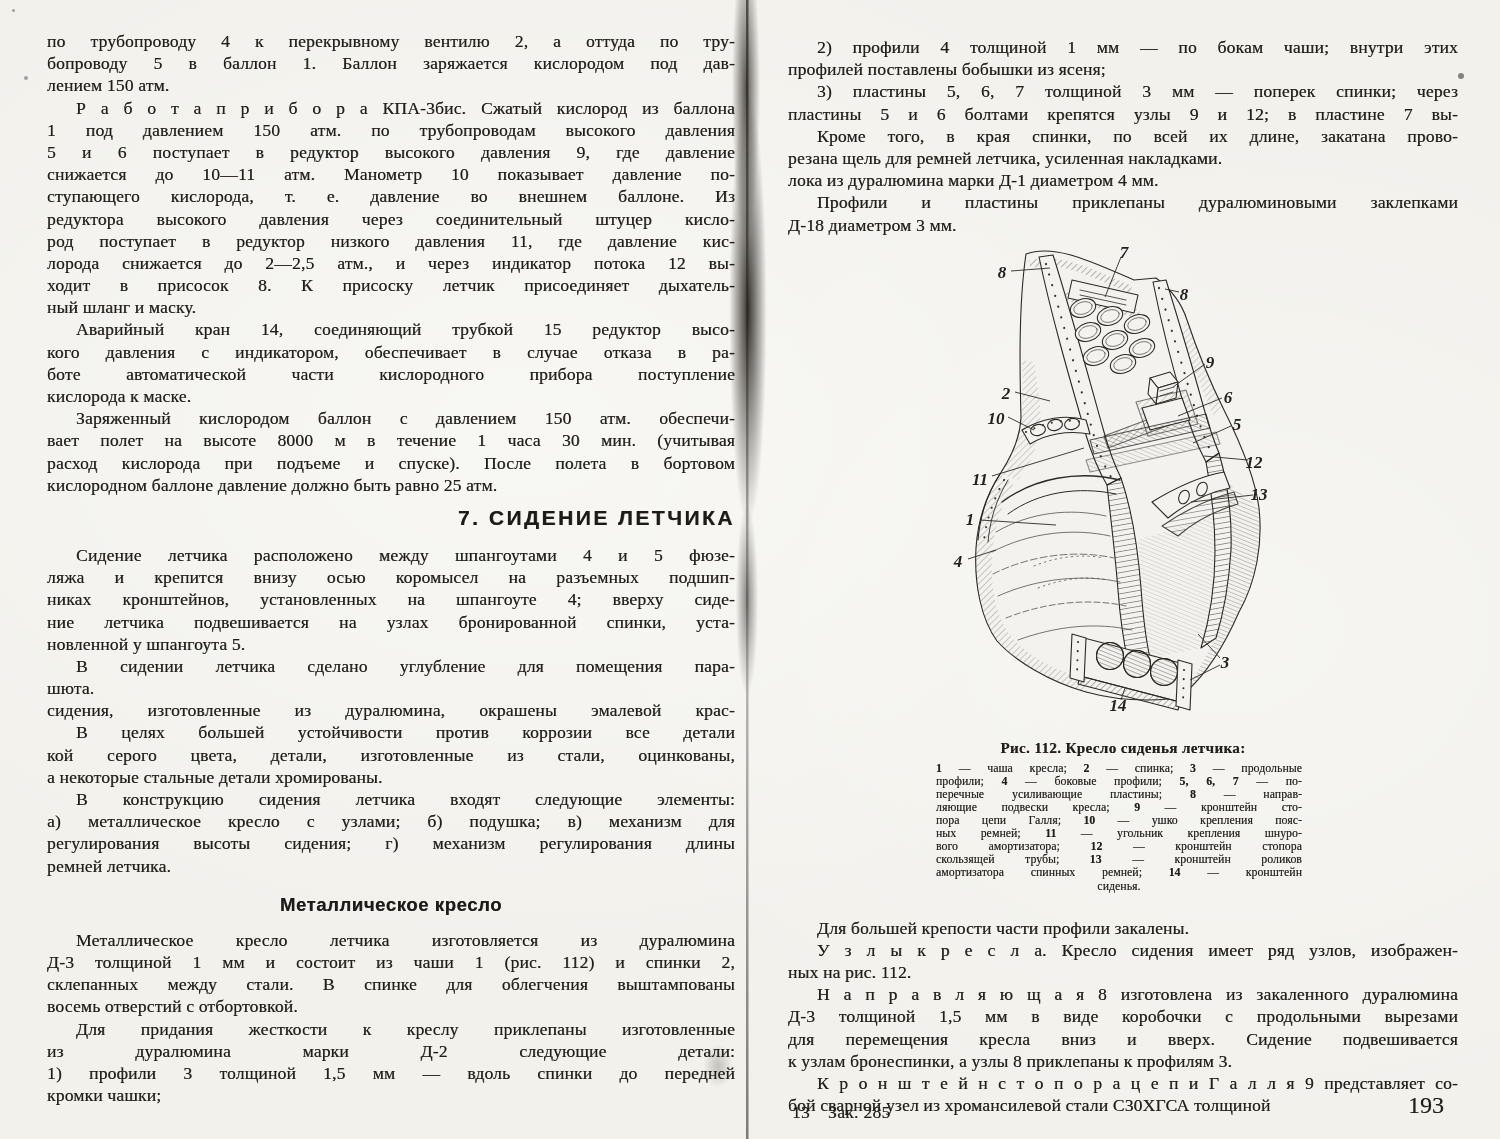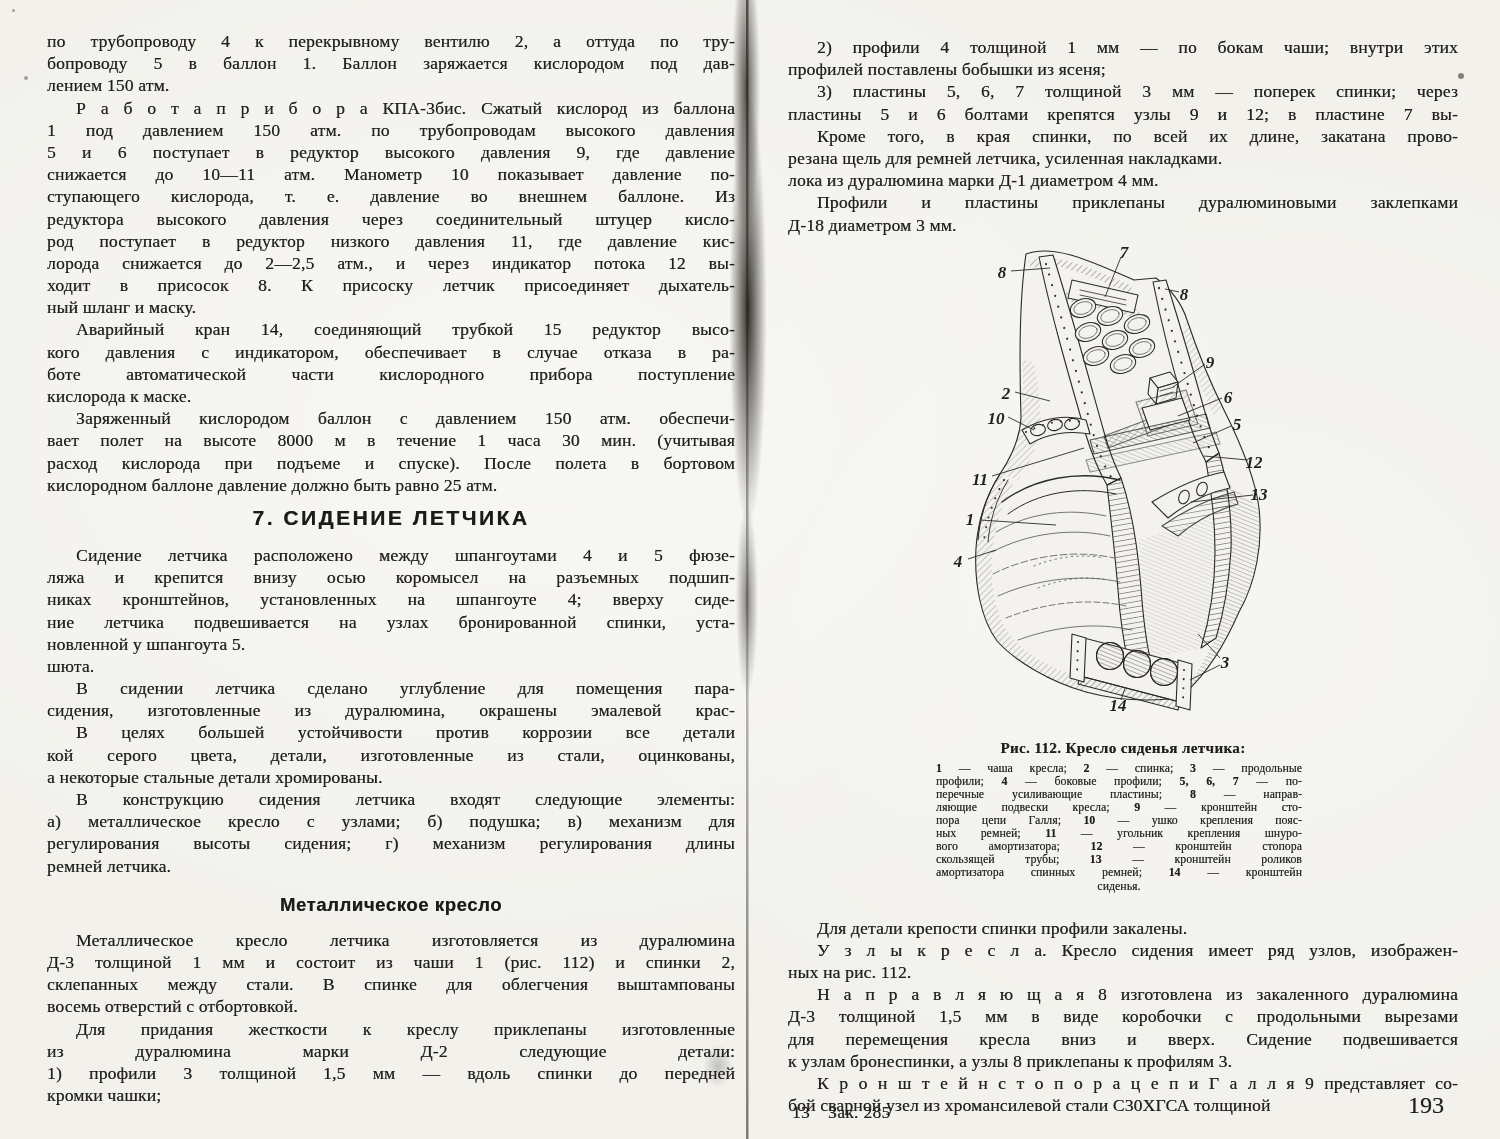--- a/index.html
+++ b/index.html
@@ -39,21 +39,21 @@
     letter-spacing:.15px;
     text-shadow:.35px 0 0 rgba(25,24,20,.6);
   }
   .line.end{text-align-last:left;}
   .line.ind{text-indent:29px;}
   .bhead{
     font-family:"Liberation Sans","DejaVu Sans",sans-serif;font-weight:700;
     text-align:center;color:#1c1b17;
     text-shadow:.4px 0 0 rgba(25,24,20,.65);
   }
-  .bhead.l1{font-size:21px;letter-spacing:2.5px;margin:9px 0 13px 0;height:26px;line-height:26px;}
+  .bhead.l1{font-size:21px;letter-spacing:2.5px;margin:9px 0 13px 0;height:26px;line-height:26px;text-align:right;}
   .bhead.l2{font-size:18.5px;letter-spacing:.6px;margin:16px 0 12px 0;height:24px;line-height:24px;}
 
   .figwrap{position:relative;width:420px;height:478px;margin:4px 0 0 150px;}
   .figcaption{
     margin-top:20px;height:20px;line-height:20px;text-align:center;
     font-weight:700;font-size:15px;letter-spacing:.4px;
     text-shadow:.3px 0 0 rgba(25,24,20,.6);
   }
   .legend{width:366px;margin:4px 0 0 148px;}
   .legend .lline{
@@ -104,22 +104,22 @@
     <div class="line ind">Заряженный кислородом баллон с давлением 150 атм. обеспечи-</div>
     <div class="line">вает полет на высоте 8000 м в течение 1 часа 30 мин. (учитывая</div>
     <div class="line">расход кислорода при подъеме и спуске). После полета в бортовом</div>
     <div class="line end">кислородном баллоне давление должно быть равно 25 атм.</div>
     <div class="bhead l1">7. СИДЕНИЕ ЛЕТЧИКА</div>
     <div class="line ind">Сидение летчика расположено между шпангоутами 4 и 5 фюзе-</div>
     <div class="line">ляжа и крепится внизу осью коромысел на разъемных подшип-</div>
     <div class="line">никах кронштейнов, установленных на шпангоуте 4; вверху сиде-</div>
     <div class="line">ние летчика подвешивается на узлах бронированной спинки, уста-</div>
     <div class="line end">новленной у шпангоута 5.</div>
+    <div class="line ind">В сидении летчика сделано углубление для помещения пара-</div>
     <div class="line end">шюта.</div>
-    <div class="line ind">В сидении летчика сделано углубление для помещения пара-</div>
     <div class="line">сидения, изготовленные из дуралюмина, окрашены эмалевой крас-</div>
     <div class="line ind">В целях большей устойчивости против коррозии все детали</div>
     <div class="line">кой серого цвета, детали, изготовленные из стали, оцинкованы,</div>
     <div class="line end">а некоторые стальные детали хромированы.</div>
     <div class="line ind">В конструкцию сидения летчика входят следующие элементы:</div>
     <div class="line">а) металлическое кресло с узлами; б) подушка; в) механизм для</div>
     <div class="line">регулирования высоты сидения; г) механизм регулирования длины</div>
     <div class="line end">ремней летчика.</div>
     <div class="bhead l2">Металлическое кресло</div>
     <div class="line ind">Металлическое кресло летчика изготовляется из дуралюмина</div>
@@ -313,21 +313,21 @@
       <div class="lline">ляющие подвески кресла; <b>9</b> — кронштейн сто-</div>
       <div class="lline">пора цепи Галля; <b>10</b> — ушко крепления пояс-</div>
       <div class="lline">ных ремней; <b>11</b> — угольник крепления шнуро-</div>
       <div class="lline">вого амортизатора; <b>12</b> — кронштейн стопора</div>
       <div class="lline">скользящей трубы; <b>13</b> — кронштейн роликов</div>
       <div class="lline">амортизатора спинных ремней; <b>14</b> — кронштейн</div>
       <div class="lline center">сиденья.</div>
     </div>
 
   <div id="rc-after" class="after-fig">
-      <div class="line ind end">Для детали крепости спинки профили закалены.</div>
+      <div class="line ind end">Для большей крепости части профили закалены.</div>
       <div class="line ind">У з л ы  к р е с л а. Кресло сидения имеет ряд узлов, изображен-</div>
       <div class="line end">ных на рис. 112.</div>
       <div class="line ind">Н а п р а в л я ю щ а я  8 изготовлена из закаленного дуралюмина</div>
       <div class="line">Д-3 толщиной 1,5 мм в виде коробочки с продольными вырезами</div>
       <div class="line">для перемещения кресла вниз и вверх. Сидение подвешивается</div>
       <div class="line end">к узлам бронеспинки, а узлы 8 приклепаны к профилям 3.</div>
       <div class="line ind">К р о н ш т е й н  с т о п о р а  ц е п и  Г а л л я  9 представляет со-</div>
       <div class="line end">бой сварной узел из хромансилевой стали С30ХГСА толщиной</div>
     </div>
 </div>

